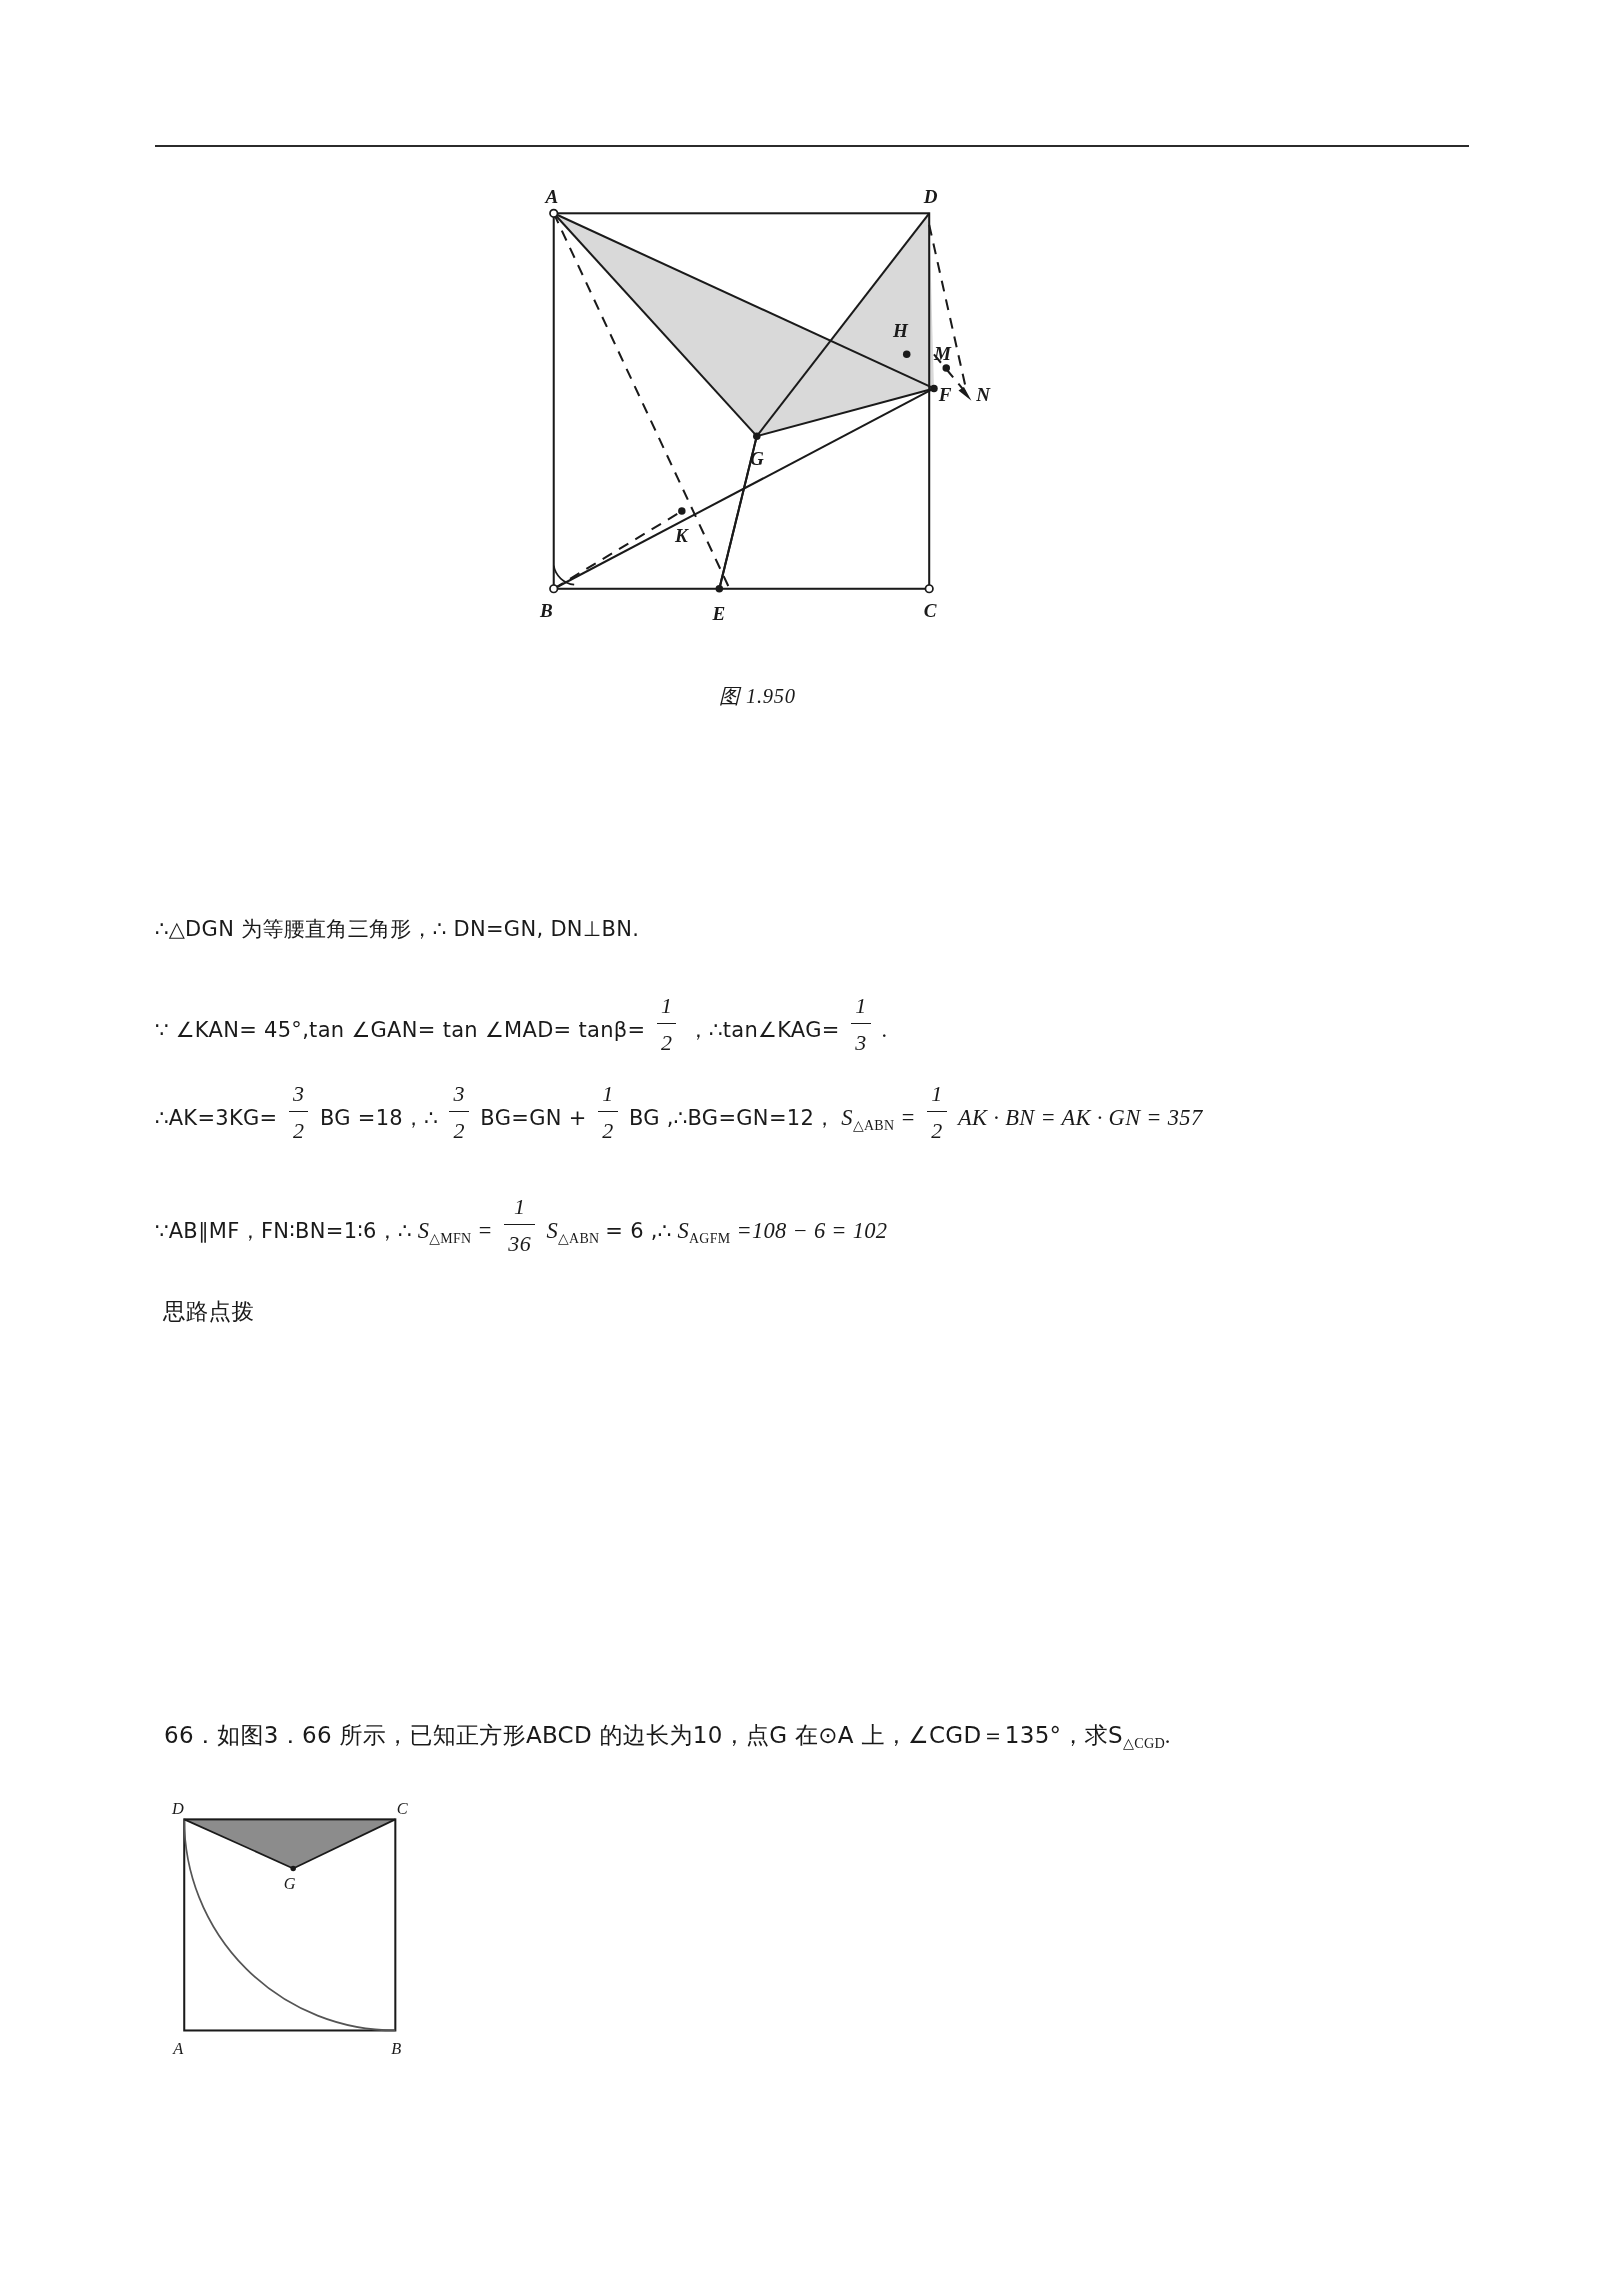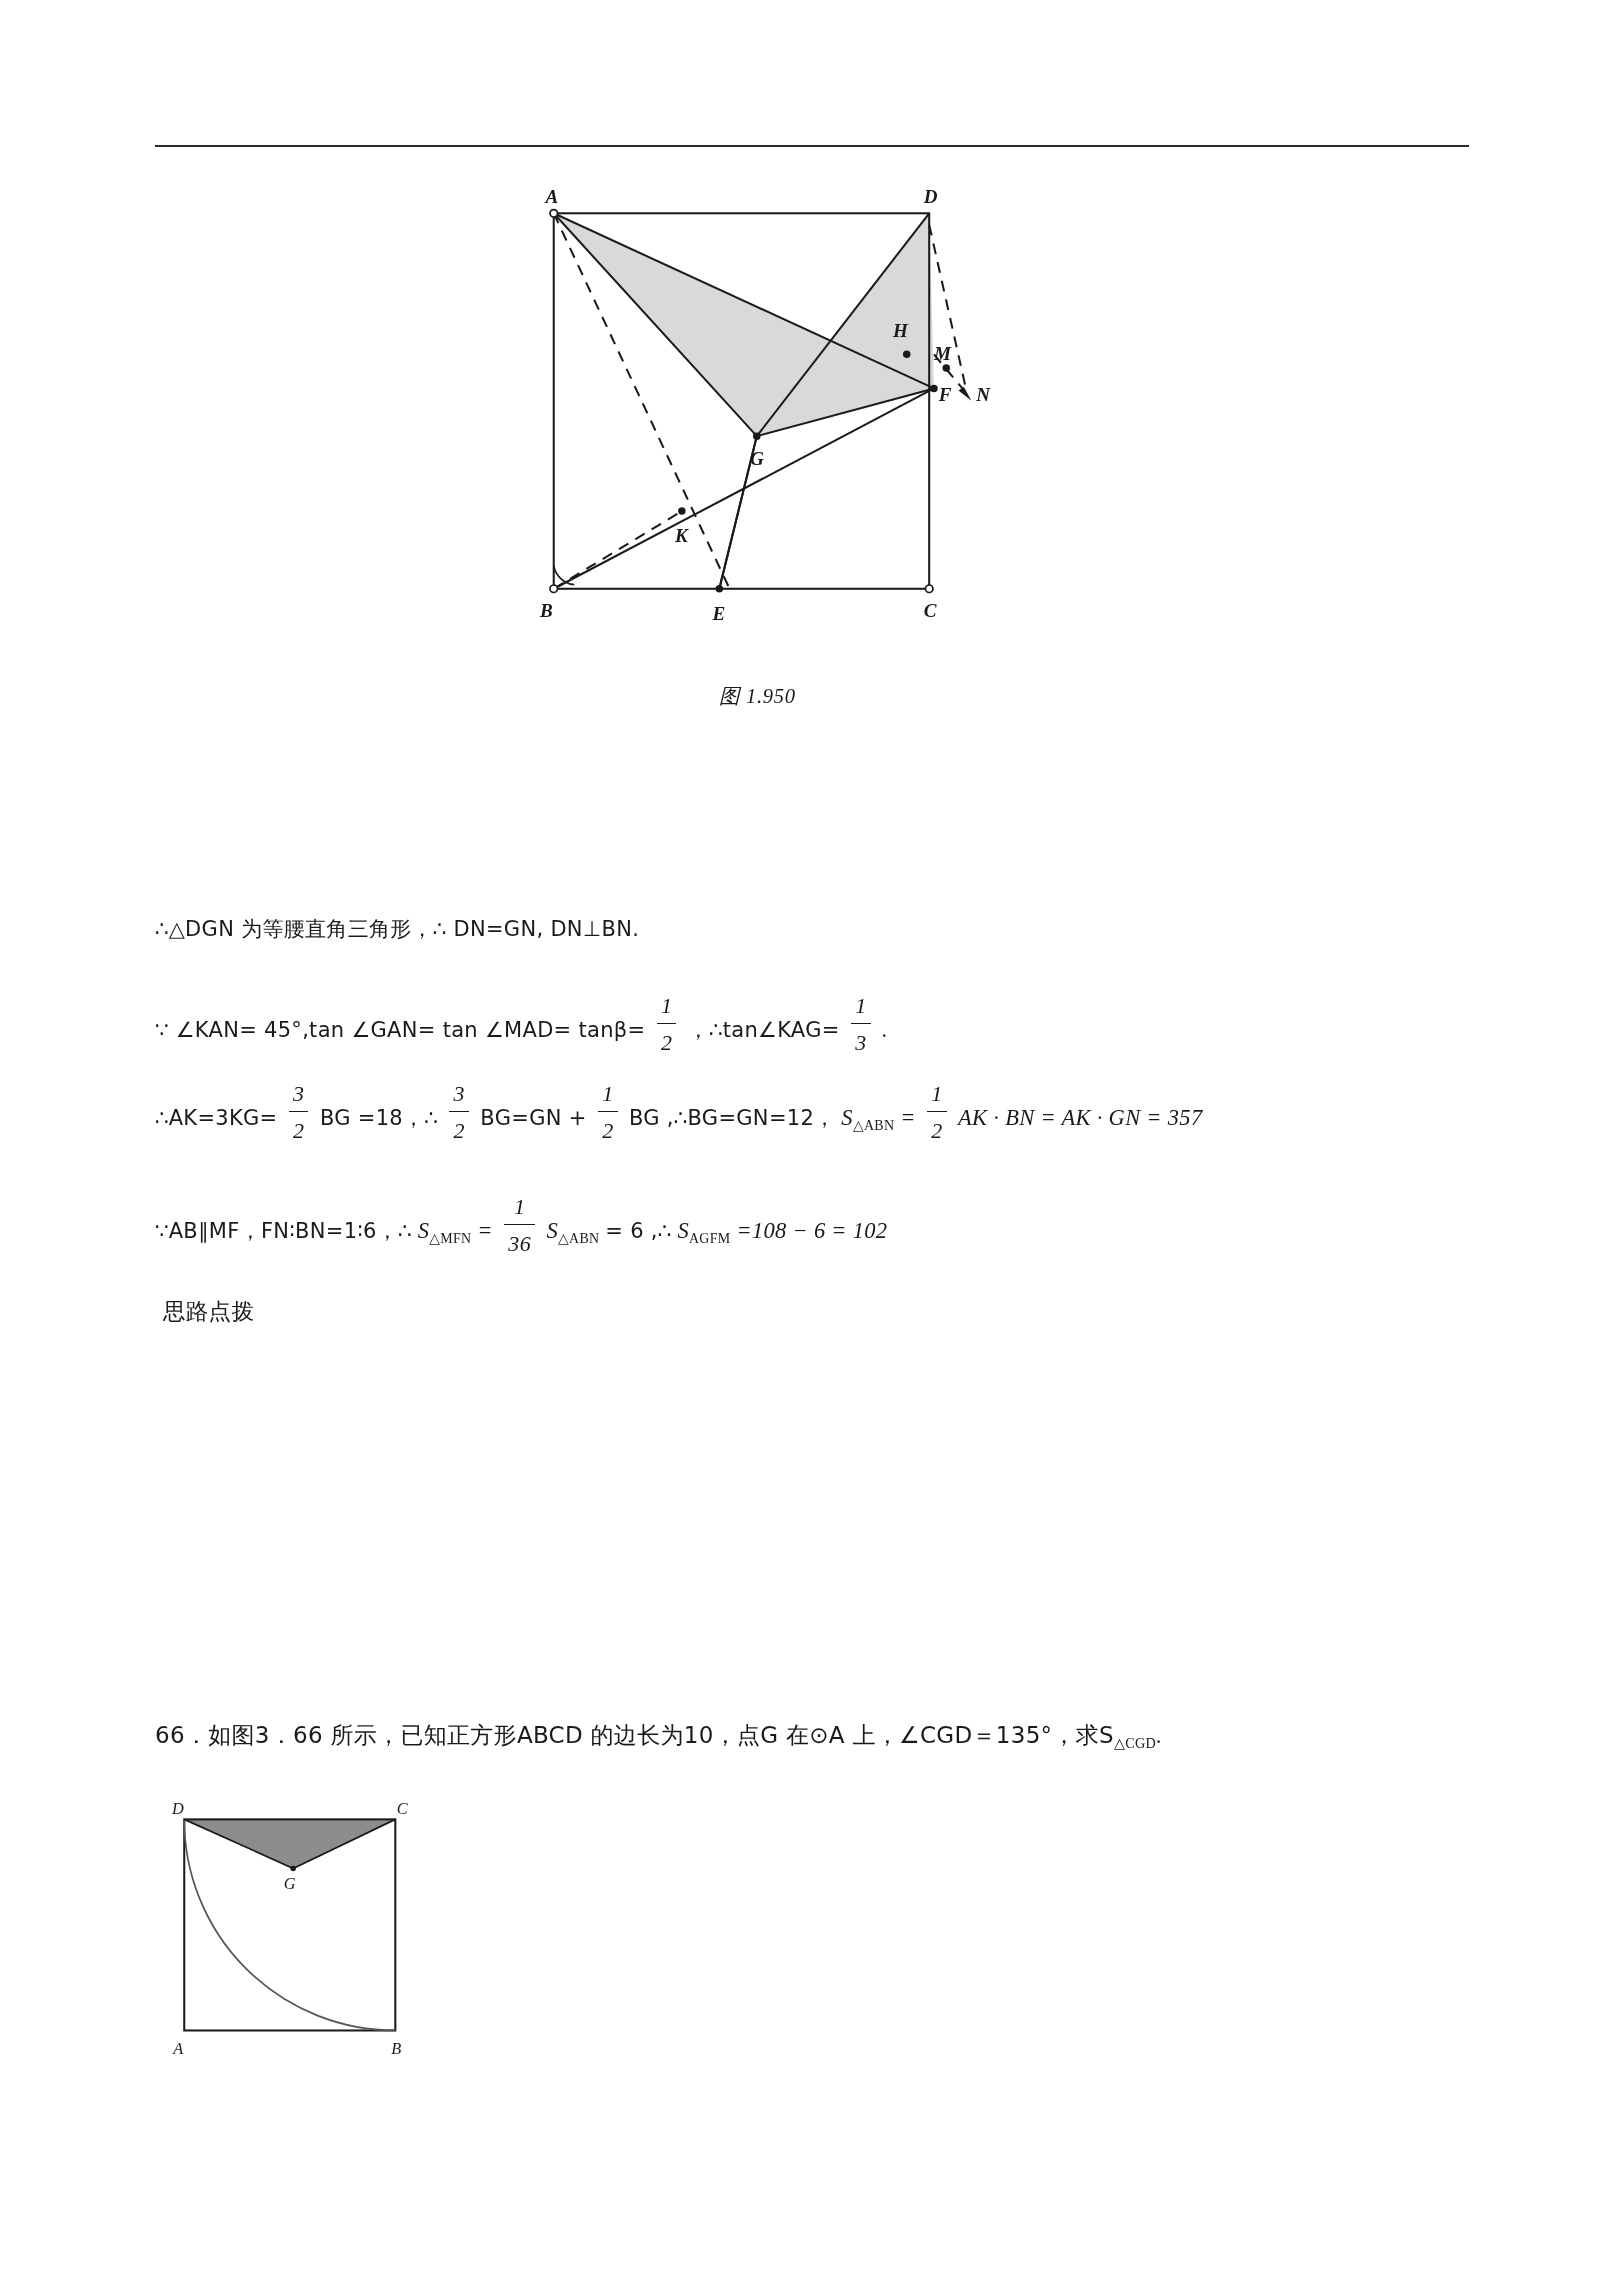--- a/index.html
+++ b/index.html
@@ -207,21 +207,21 @@
     <span class="it">S</span><span class="sub">△ABN</span>
     <span class="cn">= 6 ,∴</span>
     <span class="it">S</span><span class="sub">AGFM</span>
     <span class="it">=108 − 6 = 102</span>
   </div>
 
   <div class="para cn" style="left:155px; top:1295px; width:409px; font-size:22.5px;margin-left:8px;">思路点拨</div>
 
 
 
-  <div class="para" style="left:155px; top:1718px; width:1329px; font-size:23px;">
+  <div class="para" style="left:164px; top:1718px; width:1329px; font-size:23px;">
     <span class="cn" style="font-size:23px;">66．如图3．66 所示，已知正方形ABCD 的边长为10，点G 在⊙A 上，∠CGD＝135°，求S</span><span class="sub">△CGD</span><span class="it">.</span>
   </div>
 
   <div class="fig2">
     <svg width="286" height="273" viewBox="0 0 420 400" xmlns="http://www.w3.org/2000/svg">
 
       <polygon points="40,28 200,100 350,28" fill="#8c8c8c" stroke="none"></polygon>
 
       <rect x="40" y="28" width="310" height="310" fill="none" stroke="#1a1a1a" stroke-width="3"></rect>
 

